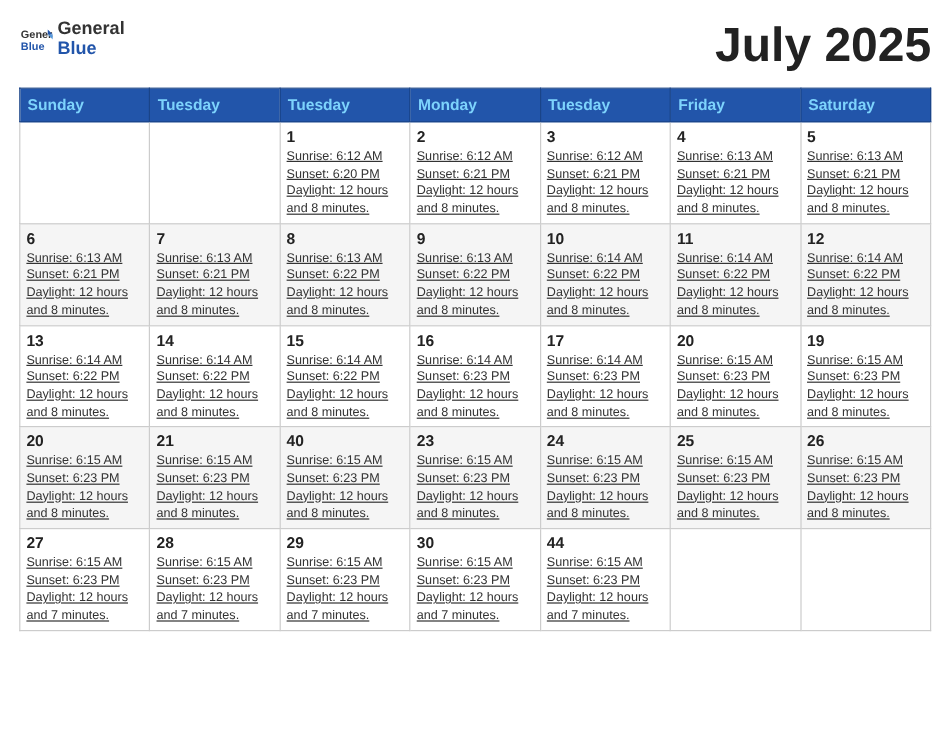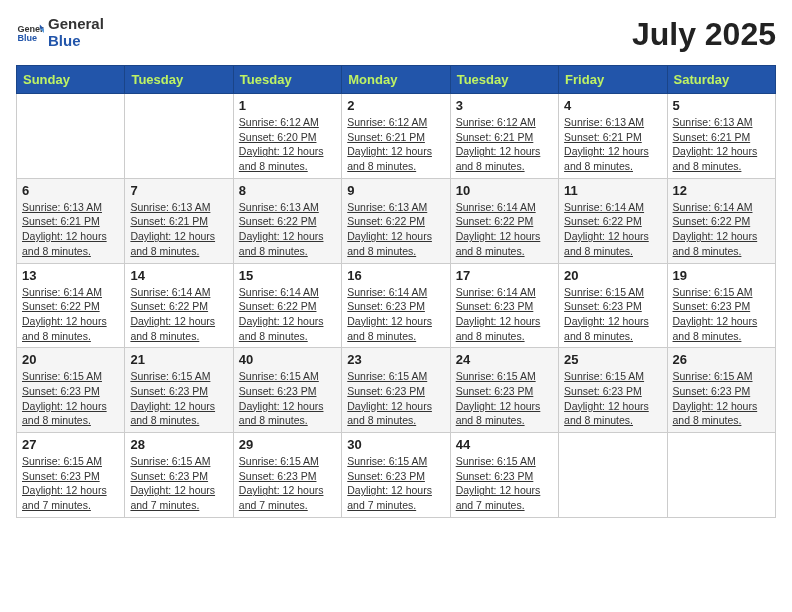--- a/index.html
+++ b/index.html
@@ -22,36 +22,36 @@
       gap: 4px;
     }
     .logo-icon {
       width: 28px;
       height: 28px;
     }
     .title-area {
       text-align: right;
     }
     .main-title {
-      font-size: 32px;
+      font-size: 40px;
       font-weight: bold;
       color: #222;
     }
     .subtitle {
       font-size: 16px;
       color: #333;
     }
     .calendar-table {
       width: 100%;
       border-collapse: collapse;
       border: 1px solid #ccc;
     }
     .calendar-table th {
       background-color: #2255aa;
-      color: #bef264;
+      color: #7dd3fc;
       text-align: left;
       padding: 6px 6px;
       font-size: 13px;
       border: 1px solid #1a4488;
     }
     .calendar-table td {
       border: 1px solid #ccc;
       vertical-align: top;
       padding: 4px 5px;
       width: calc(100% / 7);

